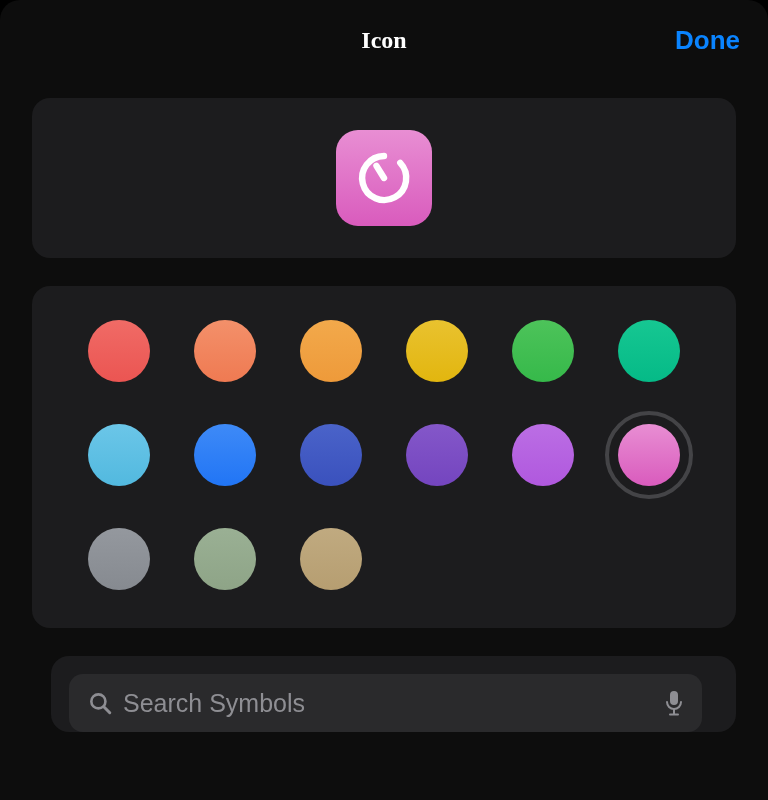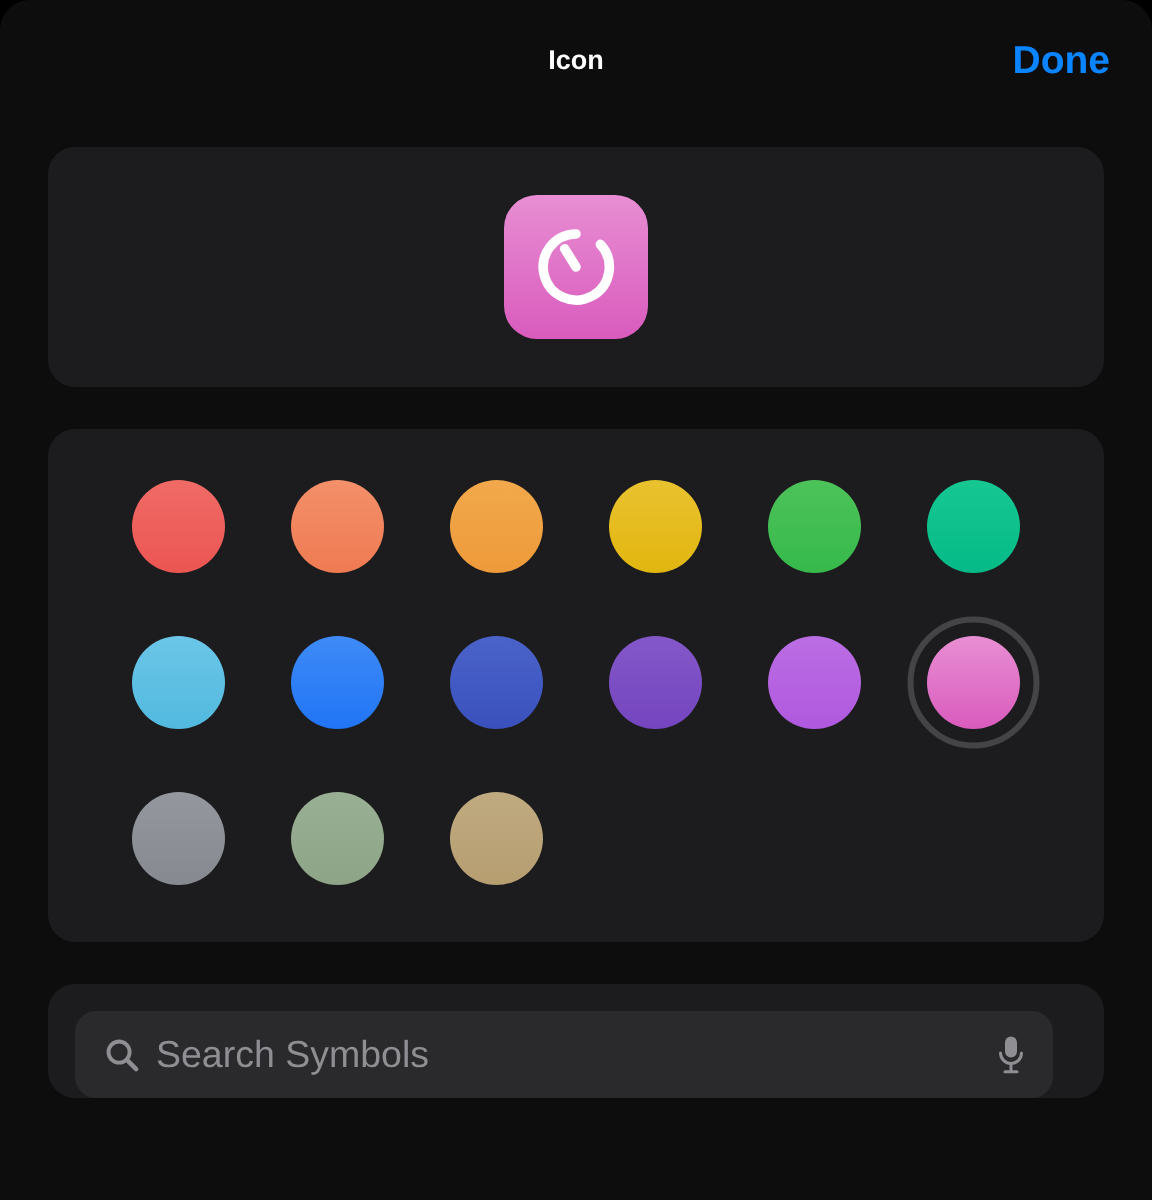--- a/index.html
+++ b/index.html
@@ -20,23 +20,24 @@
       padding-top: 10px;
     }
     .header {
       position: relative;
       height: 60px;
       display: flex;
       align-items: center;
       justify-content: center;
     }
     .title {
-      font-size: 18px;
+      font-size: 24px;
       font-weight: 600;
       color: #ffffff;
+      font-family: Liberation Serif, serif;
     }
     .done {
       position: absolute;
       right: 28px;
       top: 50%;
       transform: translateY(-50%);
       font-size: 26px;
       font-weight: 600;
       color: #0a84ff;
       cursor: pointer;
@@ -92,21 +93,21 @@
       width: 80px;
       height: 80px;
       border-radius: 50%;
       border: 4px solid #444447;
       top: 50%;
       left: 50%;
       transform: translate(-50%, -50%);
       pointer-events: none;
     }
     .search-panel {
-      margin: 28px 32px 0 32px;
+      margin: 28px 32px 0 51px;
       background: #1c1c1e;
       border-radius: 18px;
       padding: 18px 34px 0 18px;
     }
     .search-field {
       background: #2a2a2c;
       border-radius: 14px;
       height: 58px;
       display: flex;
       align-items: center;

